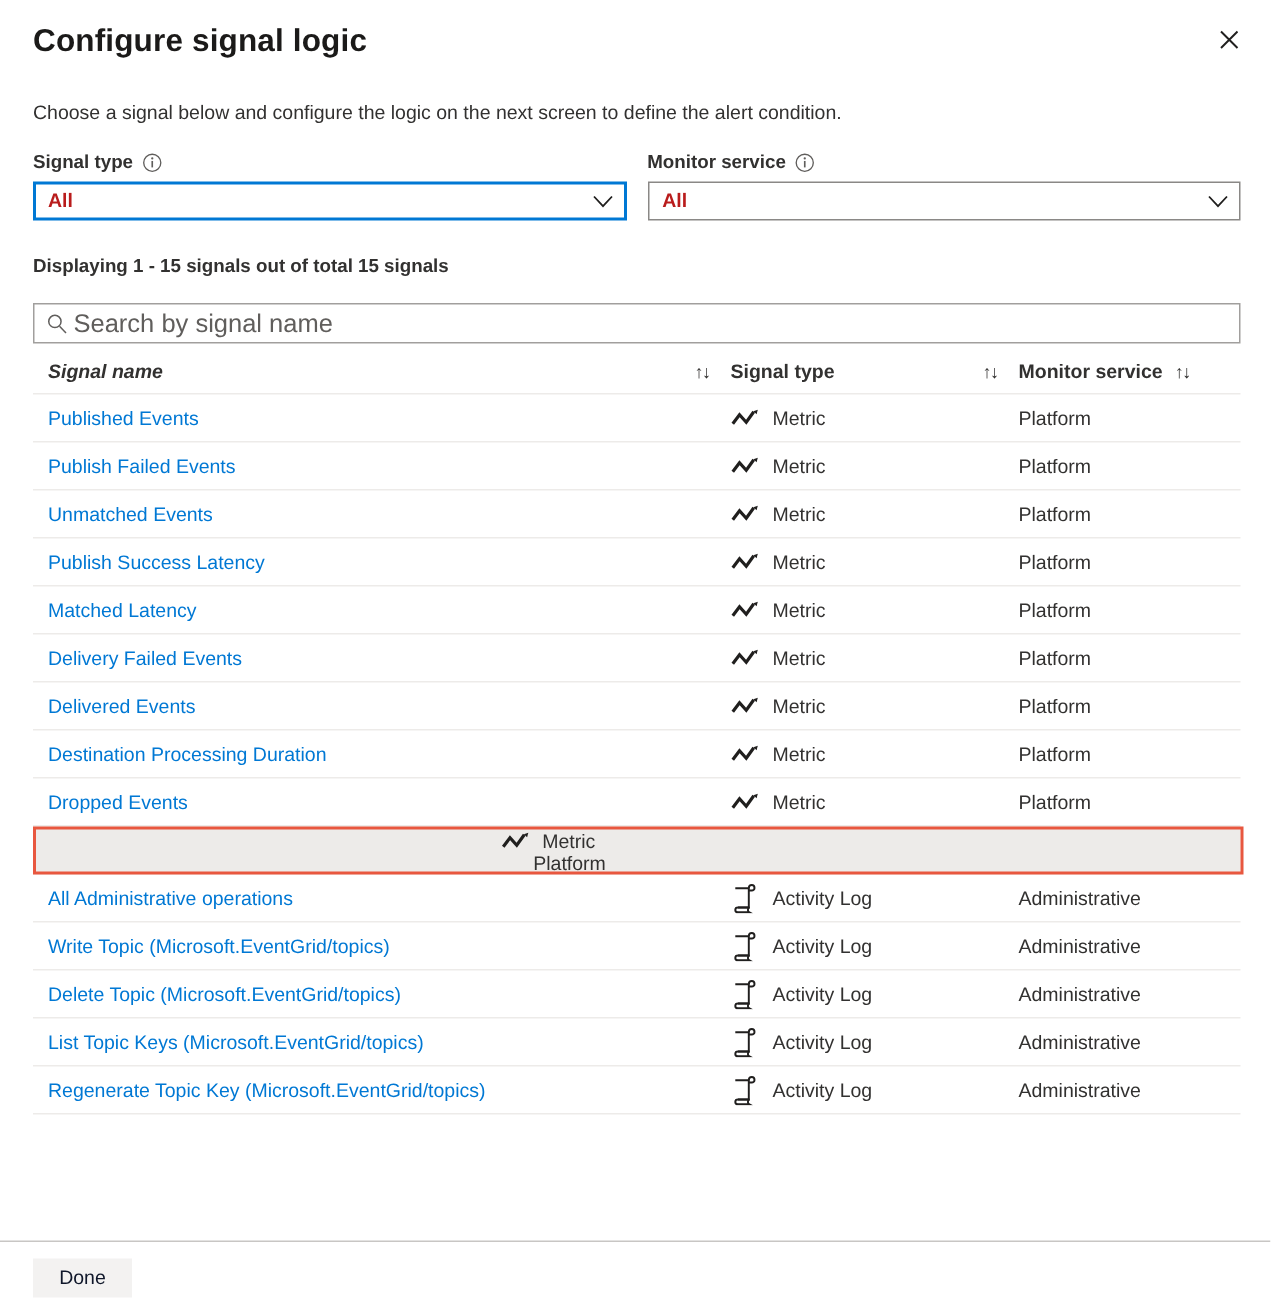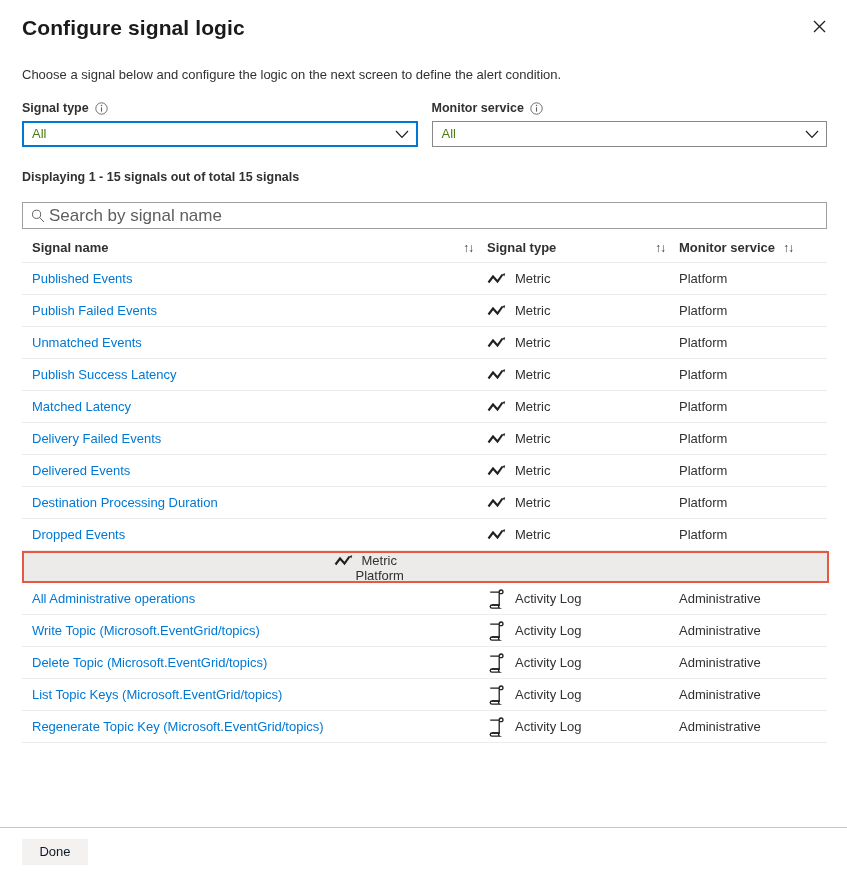--- a/index.html
+++ b/index.html
@@ -95,26 +95,27 @@
     background: #fff;
     border: 1px solid #8a8886;
     display: flex;
     align-items: center;
   }
   .select-wrap.focused {
     border: 2px solid #0078d4;
   }
   .select-value {
     font-size: 13px;
-    color: #4d7c0f;
+    color: #b91c1c;
     padding-left: 9px;
     line-height: 24px;
     flex: 1;
     white-space: nowrap;
     overflow: hidden;
+    font-weight: bold;
   }
   .select-wrap.focused .select-value { padding-left: 8px; }
   .chevron {
     width: 28px;
     display: flex;
     align-items: center;
     justify-content: center;
     flex: 0 0 28px;
   }
   .chevron svg { display: block; }
@@ -172,21 +173,21 @@
     padding: 0 0 0 10px;
   }
   .th {
     font-size: 13px;
     font-weight: 600;
     color: #323130;
     display: flex;
     align-items: center;
     white-space: nowrap;
   }
-  .th-name  { width: 455px; }
+  .th-name  { width: 455px; font-style: italic; }
   .th-type  { width: 192px; }
   .th-service { width: 148px; }
   .sort-icon {
     margin-left: auto;
     margin-right: 14px;
     font-size: 12px;
     color: #323130;
     line-height: 1;
     letter-spacing: -1px;
     cursor: pointer;

